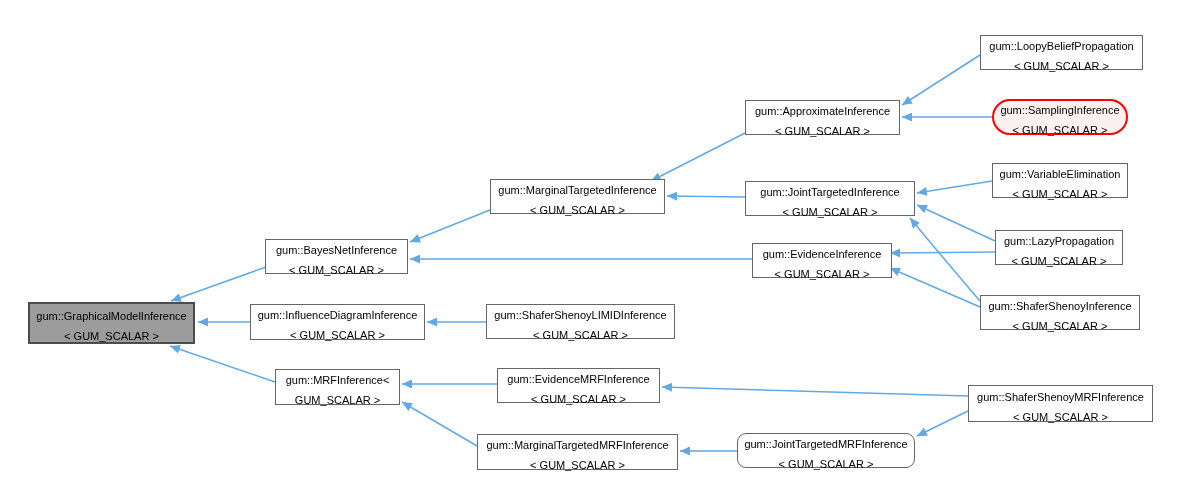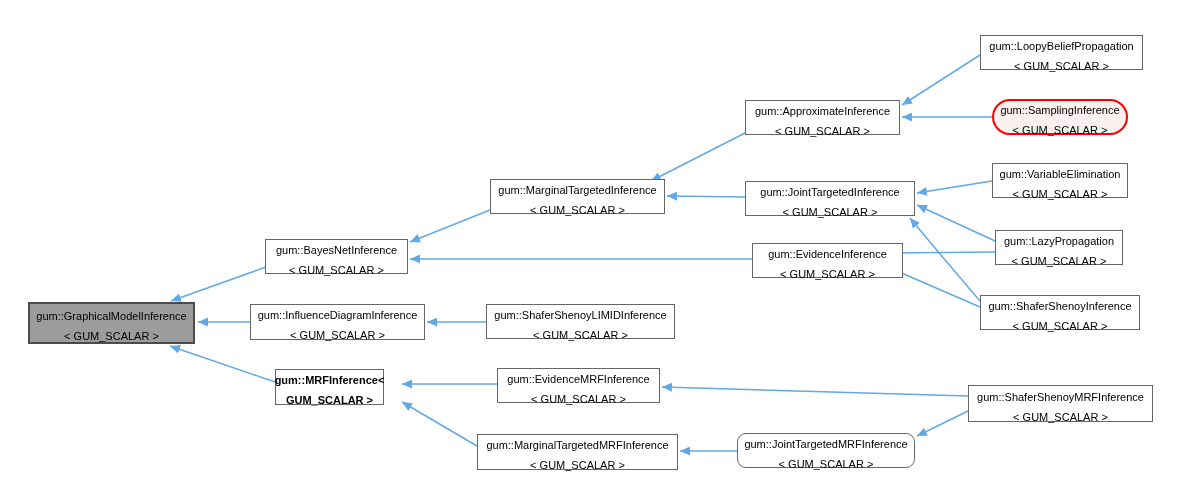--- a/index.html
+++ b/index.html
@@ -93,21 +93,21 @@
         <div class="nline">&lt; GUM_SCALAR &gt;</div>
       </div>
       <div class="node normal" style="left: 265px; top: 239px; width: 143px; height: 35px;">
         <div class="nline">gum::BayesNetInference</div>
         <div class="nline">&lt; GUM_SCALAR &gt;</div>
       </div>
       <div class="node normal" style="left: 250px; top: 304px; width: 175px; height: 36px;">
         <div class="nline">gum::InfluenceDiagramInference</div>
         <div class="nline">&lt; GUM_SCALAR &gt;</div>
       </div>
-      <div class="node normal" style="left: 275px; top: 369px; width: 109px; height: 36px; font-weight: bold;">
+      <div class="node normal" style="left: 275px; top: 369px; width: 125px; height: 36px;">
         <div class="nline">gum::MRFInference&lt;</div>
         <div class="nline">GUM_SCALAR &gt;</div>
       </div>
       <div class="node normal" style="left: 490px; top: 179px; width: 175px; height: 35px;">
         <div class="nline">gum::MarginalTargetedInference</div>
         <div class="nline">&lt; GUM_SCALAR &gt;</div>
       </div>
       <div class="node normal" style="left: 486px; top: 304px; width: 189px; height: 35px;">
         <div class="nline">gum::ShaferShenoyLIMIDInference</div>
         <div class="nline">&lt; GUM_SCALAR &gt;</div>
@@ -121,21 +121,21 @@
         <div class="nline">&lt; GUM_SCALAR &gt;</div>
       </div>
       <div class="node normal" style="left: 745px; top: 100px; width: 155px; height: 35px;">
         <div class="nline">gum::ApproximateInference</div>
         <div class="nline">&lt; GUM_SCALAR &gt;</div>
       </div>
       <div class="node normal" style="left: 745px; top: 181px; width: 170px; height: 35px;">
         <div class="nline">gum::JointTargetedInference</div>
         <div class="nline">&lt; GUM_SCALAR &gt;</div>
       </div>
-      <div class="node normal" style="left: 752px; top: 243px; width: 151px; height: 35px;">
+      <div class="node normal" style="left: 752px; top: 243px; width: 140px; height: 35px;">
         <div class="nline">gum::EvidenceInference</div>
         <div class="nline">&lt; GUM_SCALAR &gt;</div>
       </div>
       <div class="node normal" style="left: 737px; top: 433px; width: 178px; height: 35px; border-radius: 9px;">
         <div class="nline">gum::JointTargetedMRFInference</div>
         <div class="nline">&lt; GUM_SCALAR &gt;</div>
       </div>
       <div class="node normal" style="left: 980px; top: 35px; width: 163px; height: 35px;">
         <div class="nline">gum::LoopyBeliefPropagation</div>
         <div class="nline">&lt; GUM_SCALAR &gt;</div>

